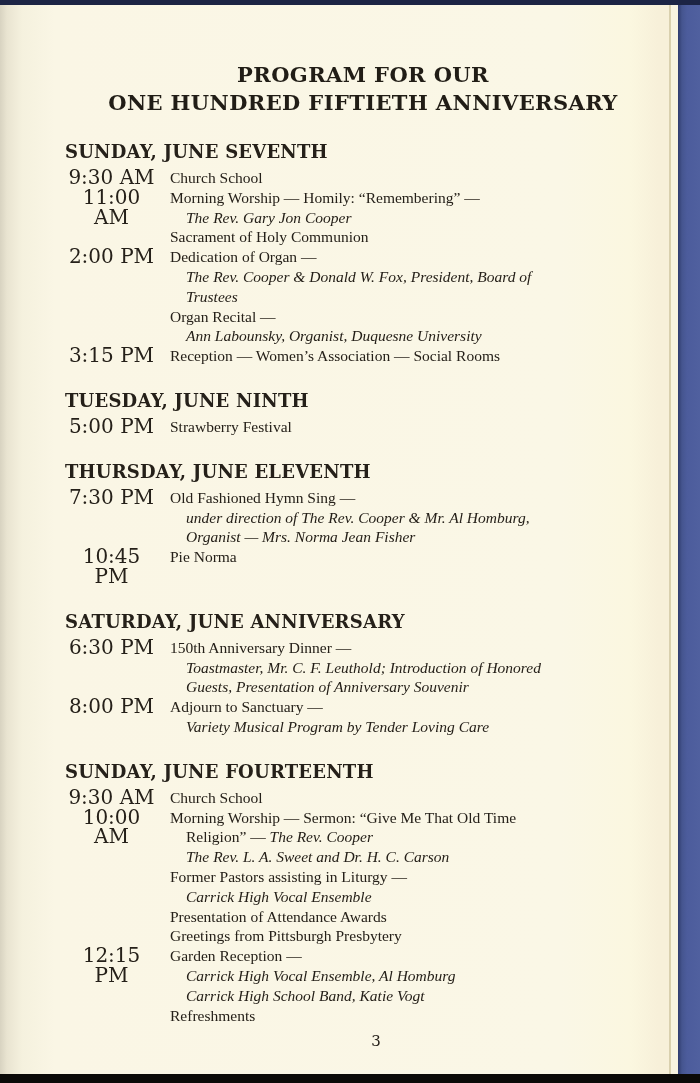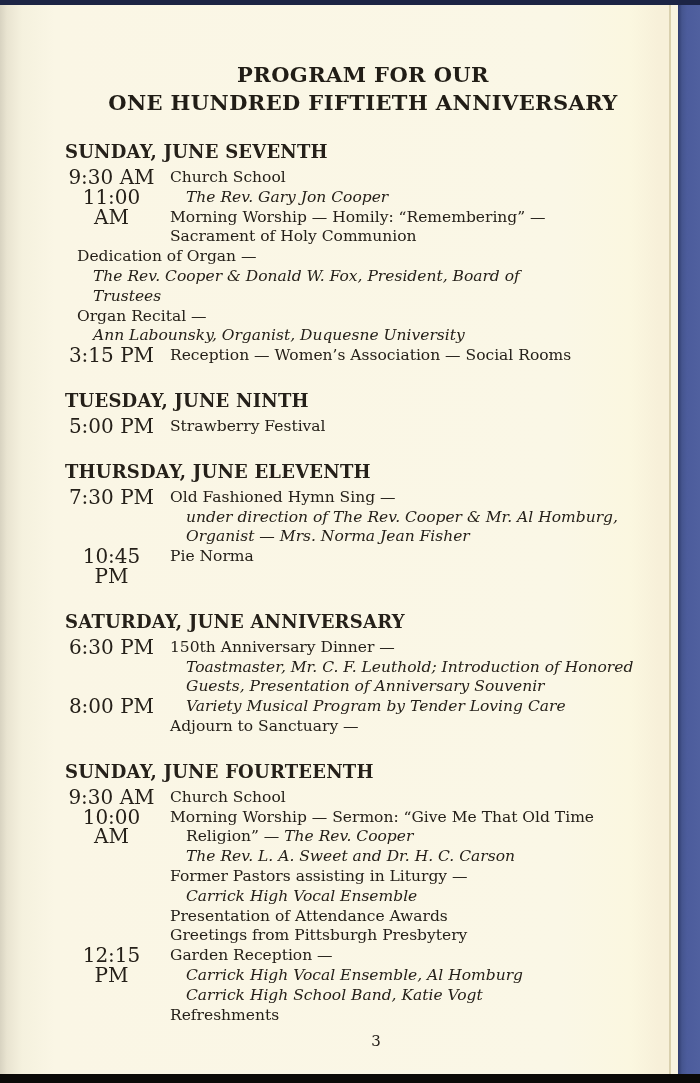--- a/index.html
+++ b/index.html
@@ -23,21 +23,21 @@
 
   .page-content{position:absolute;top:0;left:0;width:656px;padding-left:35px;}
   .title-block{margin-top:61px;text-align:center;font-weight:bold;
     font-size:21px;line-height:28px;letter-spacing:0.4px;color:#211d16;}
   .schedule{margin:13px 0 0 30px;width:622px;}
   .section{margin-top:24px;}
   .sec-heading{font-weight:bold;font-size:18px;line-height:22px;
     margin:0 0 5px 0;letter-spacing:0.2px;}
   .event{display:flex;}
   .time{width:93px;flex:none;text-align:center;font-size:20px;line-height:19.8px;}
-  .desc{margin-left:12px;font-size:15.5px;line-height:19.8px;}
+  .desc{margin-left:12px;font-size:15.5px;line-height:19.8px;font-family:Liberation Serif, serif;}
   .line.indent{padding-left:16px;}
   .line em{font-style:italic;}
   .page-number{width:622px;margin:7px 0 0 30px;text-align:center;font-size:15px;}
 </style>
 </head>
 <body>
 
 <div class="scan">
   <div class="page-content">
     <div class="title-block">
@@ -49,26 +49,27 @@
           <div class="sec-heading">SUNDAY, JUNE SEVENTH</div>
           <div class="event">
             <div class="time">9:30 AM</div>
             <div class="desc">
               <div class="line"><span>Church School</span></div>
             </div>
           </div>
           <div class="event">
             <div class="time">11:00 AM</div>
             <div class="desc">
+              <div class="line"><span>Morning Worship — Homily: “Remembering” —</span></div>
               <div class="line indent"><em>The Rev. Gary Jon Cooper</em></div>
-              <div class="line"><span>Morning Worship — Homily: “Remembering” —</span></div>
               <div class="line"><span>Sacrament of Holy Communion</span></div>
             </div>
           </div>
           <div class="event">
+            <div class="time">2:00 PM</div>
             <div class="desc">
               <div class="line"><span>Dedication of Organ —</span></div>
               <div class="line indent"><em>The Rev. Cooper &amp; Donald W. Fox, President, Board of</em></div>
               <div class="line indent"><em>Trustees</em></div>
               <div class="line"><span>Organ Recital —</span></div>
               <div class="line indent"><em>Ann Labounsky, Organist, Duquesne University</em></div>
             </div>
           </div>
           <div class="event">
             <div class="time">3:15 PM</div>
@@ -109,22 +110,22 @@
             <div class="time">6:30 PM</div>
             <div class="desc">
               <div class="line"><span>150th Anniversary Dinner —</span></div>
               <div class="line indent"><em>Toastmaster, Mr. C. F. Leuthold; Introduction of Honored</em></div>
               <div class="line indent"><em>Guests, Presentation of Anniversary Souvenir</em></div>
             </div>
           </div>
           <div class="event">
             <div class="time">8:00 PM</div>
             <div class="desc">
+              <div class="line"><span>Adjourn to Sanctuary —</span></div>
               <div class="line indent"><em>Variety Musical Program by Tender Loving Care</em></div>
-              <div class="line"><span>Adjourn to Sanctuary —</span></div>
             </div>
           </div>
         </div>
         <div class="section">
           <div class="sec-heading">SUNDAY, JUNE FOURTEENTH</div>
           <div class="event">
             <div class="time">9:30 AM</div>
             <div class="desc">
               <div class="line"><span>Church School</span></div>
             </div>

